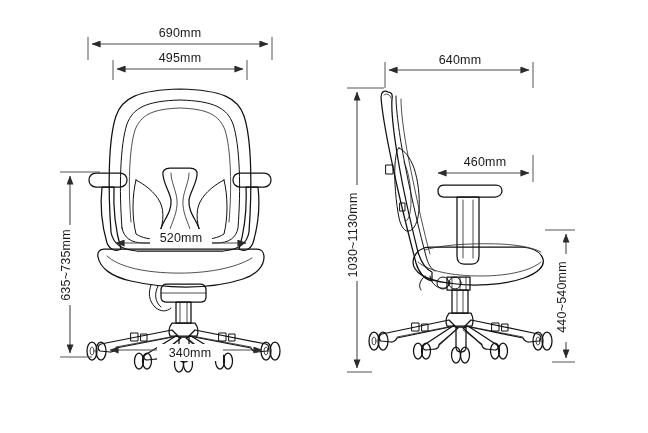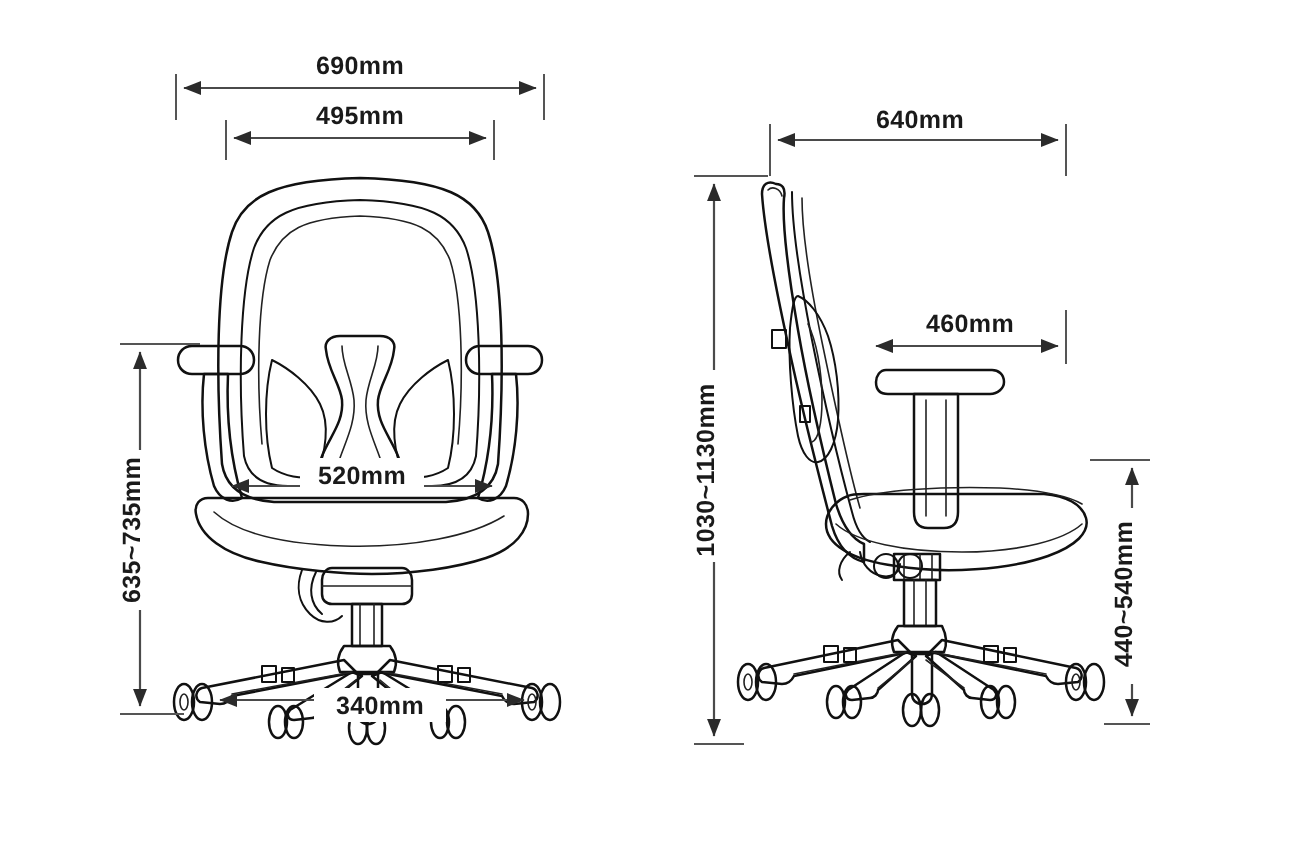--- a/index.html
+++ b/index.html
@@ -14,21 +14,20 @@
     position: relative;
     overflow: hidden;
     font-family: "Liberation Sans", sans-serif;
   }
   #drawing-root {
     position: absolute;
     left: 0;
     top: 0;
     width: 648px;
     height: 433px;
-    font-weight: bold;
   }
   svg.sheet {
     display: block;
     width: 648px;
     height: 433px;
     background: #ffffff;
   }
   .dim-text {
     font-family: "Liberation Sans", sans-serif;
     font-size: 12.5px;

